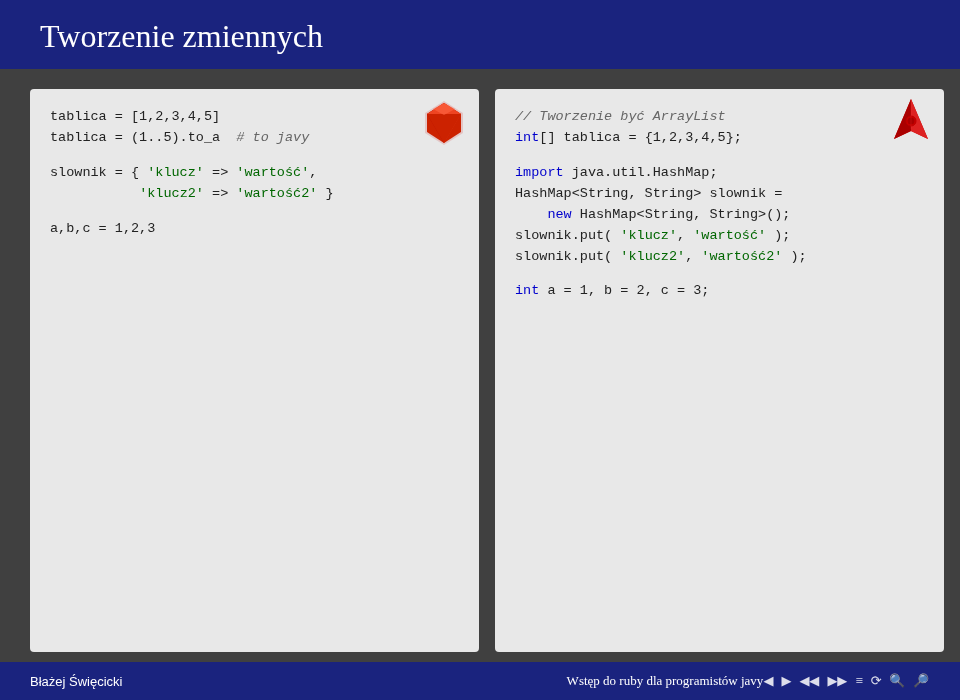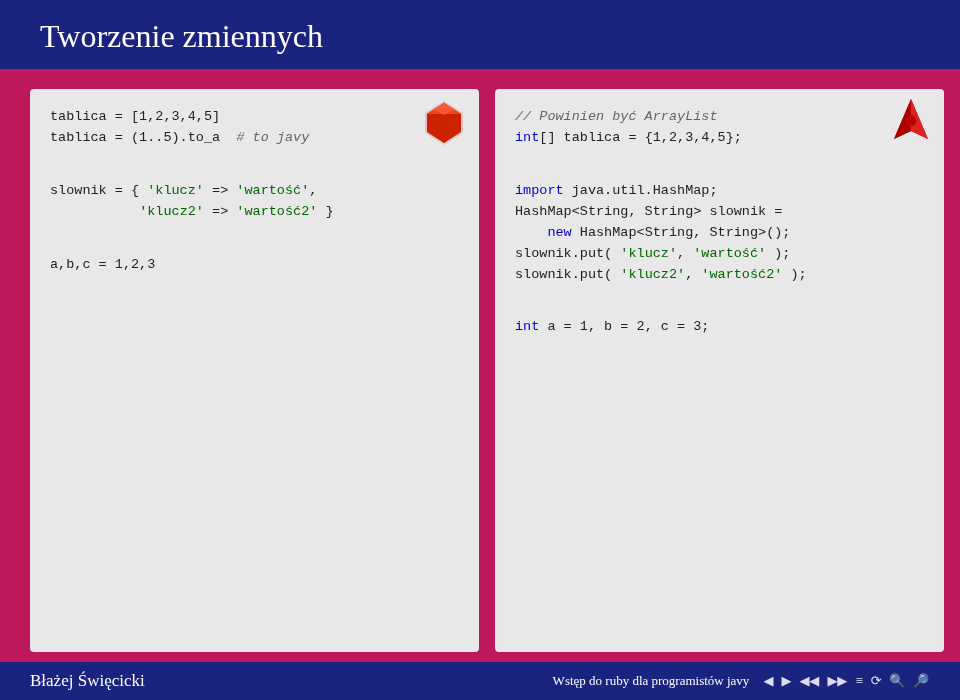--- a/index.html
+++ b/index.html
@@ -29,21 +29,21 @@
     }
 
     .header h1 {
       font-size: 32px;
       font-weight: normal;
       font-family: 'Georgia', serif;
     }
 
     .content-area {
       flex: 1;
-      background: #be185d;
+      background: #404040;
       display: flex;
       flex-direction: column;
       padding: 20px 16px 10px 30px;
       position: relative;
     }
 
     .code-panels {
       display: flex;
       gap: 16px;
       flex: 1;
@@ -70,22 +70,22 @@
       color: white;
       height: 38px;
       display: flex;
       align-items: center;
       justify-content: space-between;
       padding: 0 30px;
       flex-shrink: 0;
     }
 
     .footer-left {
-      font-size: 17px;
-      font-family: Liberation Serif, serif;
+      font-size: 13px;
+      font-family: Liberation Sans, sans-serif;
     }
 
     .footer-right {
       font-size: 13px;
       font-family: 'Georgia', serif;
     }
 
     .footer-nav {
       display: flex;
       align-items: center;
@@ -96,21 +96,21 @@
       color: white;
       font-size: 13px;
       cursor: pointer;
       opacity: 0.85;
     }
 
     .keyword { color: #0000cc; font-weight: normal; }
     .comment { color: #666; font-style: italic; }
 
     .section-gap {
-      margin-top: 32px;
+      margin-top: 14px;
     }
   </style>
 </head>
 <body>
 
 <div class="slide">
 
   <div class="header">
     <h1>Tworzenie zmiennych</h1>
   </div>
@@ -154,40 +154,40 @@
             <polygon points="19,2 36,42 19,34" fill="#dd2222"></polygon>
             <polygon points="19,2 2,42 19,34" fill="#aa0000"></polygon>
 
             <circle cx="19" cy="24" r="5" fill="#cc0000" stroke="#bb0000" stroke-width="1"></circle>
             <circle cx="19" cy="24" r="3.5" fill="#aa0000"></circle>
 
             <line x1="19" y1="4" x2="19" y2="32" stroke="#ff4444" stroke-width="0.5" opacity="0.4"></line>
           </svg>
         </div>
 
-        <div class="code-block"><span class="comment">// Powinien być ArrayList</span>
+        <div class="code-block"><span class="comment">// Tworzenie być ArrayList</span>
 <span class="keyword">int</span>[] tablica = {1,2,3,4,5};</div>
 
         <div class="code-block section-gap"><span class="keyword">import</span> java.util.HashMap;
 HashMap&lt;String, String&gt; slownik =
     <span class="keyword">new</span> HashMap&lt;String, String&gt;();
 slownik.put( <span style="color:#006600">'klucz'</span>, <span style="color:#006600">'wartość'</span> );
 slownik.put( <span style="color:#006600">'klucz2'</span>, <span style="color:#006600">'wartość2'</span> );</div>
 
         <div class="code-block section-gap"><span class="keyword">int</span> a = 1, b = 2, c = 3;</div>
 
       </div>
 
     </div>
 
   </div>
 
   <div class="footer">
     <div class="footer-left">Błażej Święcicki</div>
-    <div style="display:flex; align-items:center; gap:14px;">
+    <div style="display:flex; align-items:center; ">
       <div class="footer-right">Wstęp do ruby dla programistów javy</div>
       <div class="footer-nav">
         <span class="nav-icon">◀</span>
         <span class="nav-icon">▶</span>
         <span class="nav-icon">◀◀</span>
         <span class="nav-icon">▶▶</span>
         <span class="nav-icon">≡</span>
         <span class="nav-icon">⟳</span>
         <span class="nav-icon">🔍</span>
         <span class="nav-icon">🔎</span>

